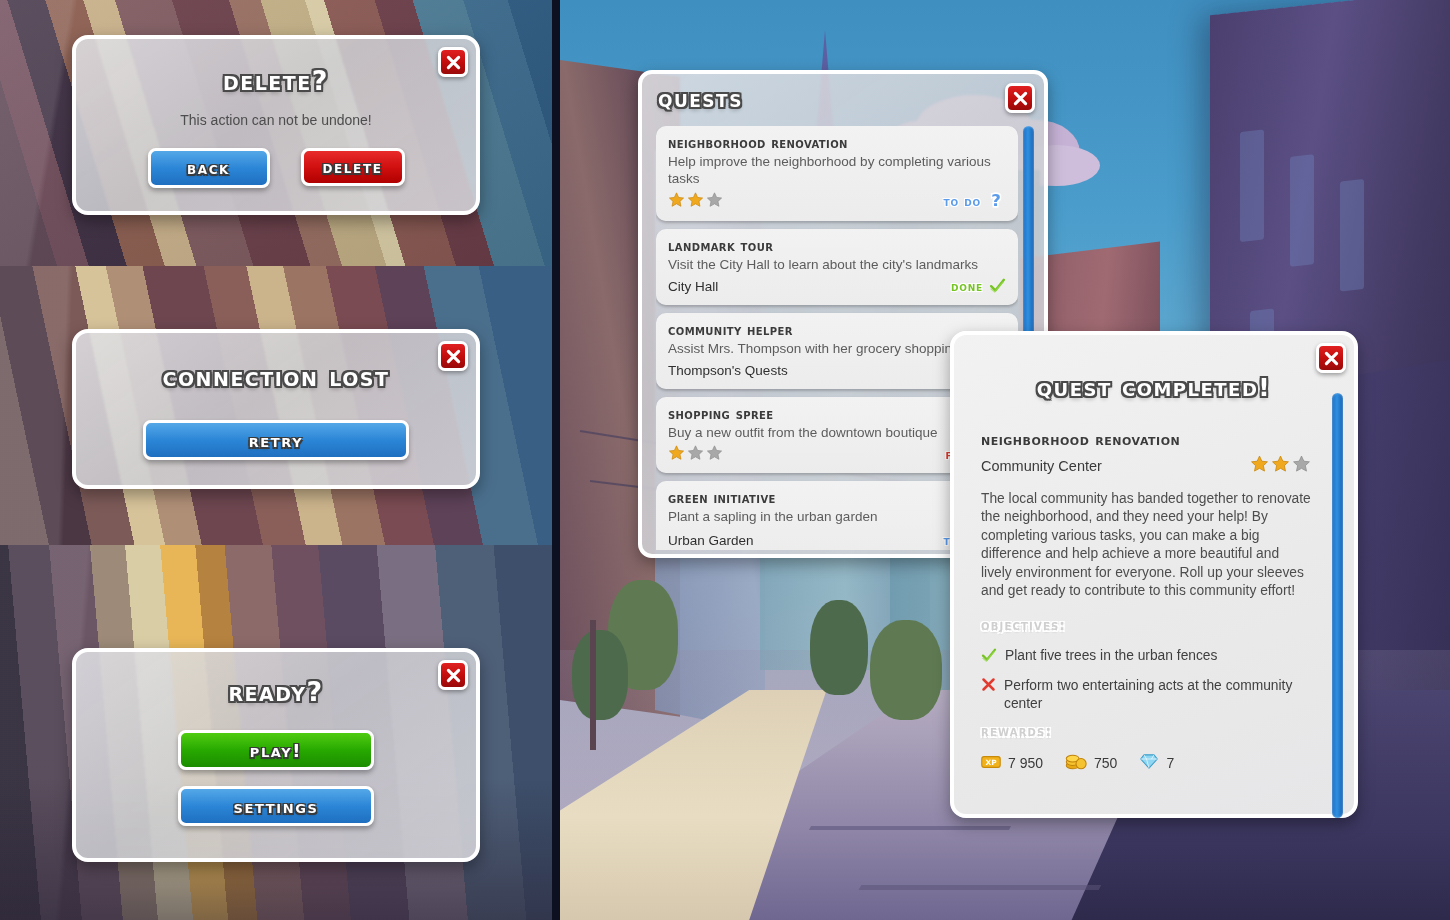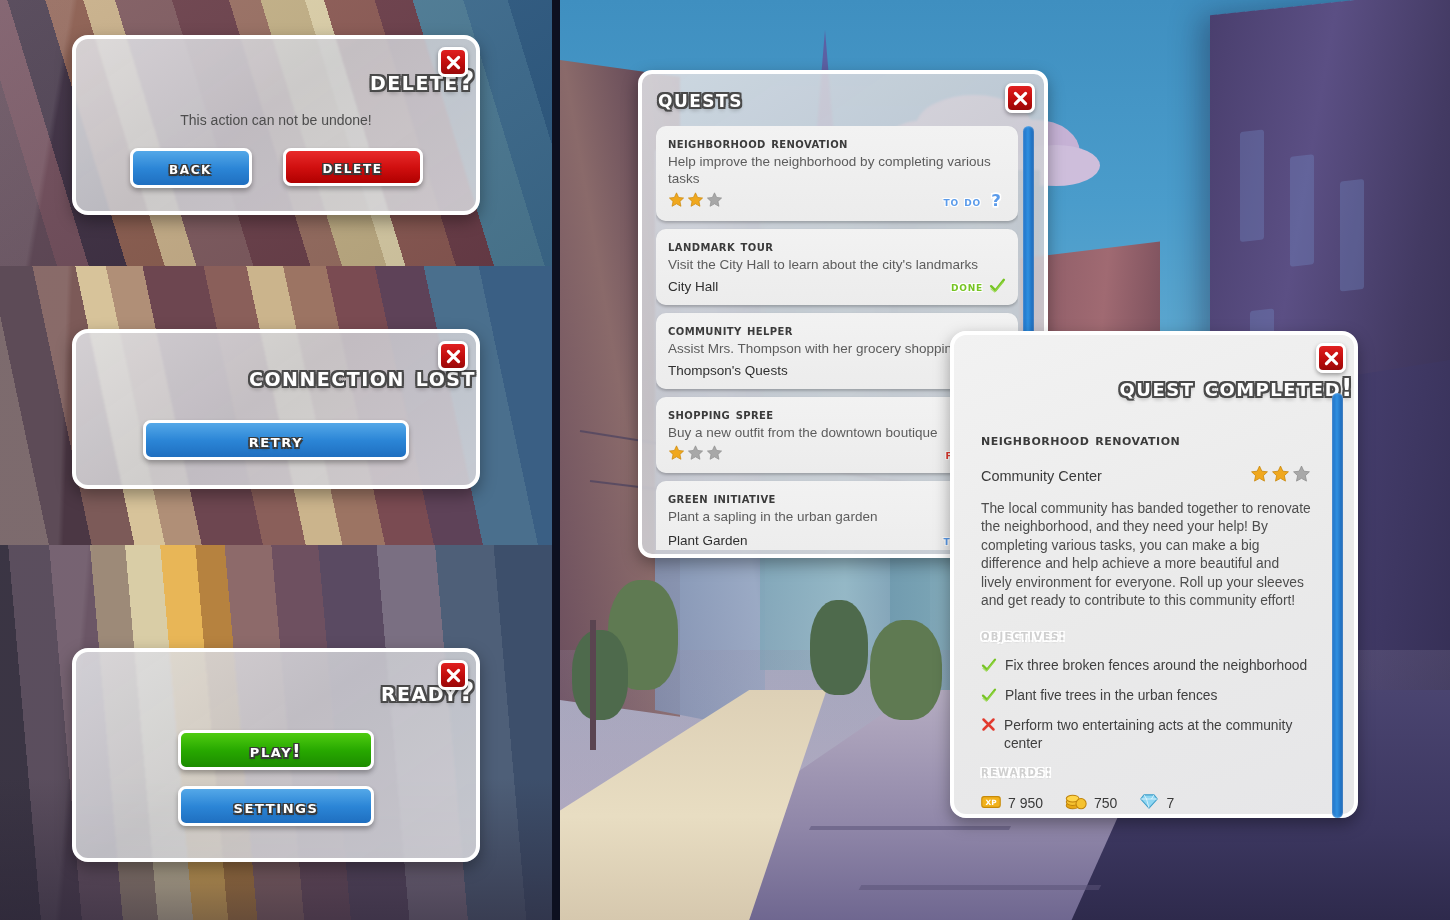--- a/index.html
+++ b/index.html
@@ -115,21 +115,21 @@
     background: linear-gradient(145deg, rgba(224,224,228,.88) 0%, rgba(206,207,212,.86) 45%, rgba(214,214,219,.88) 100%);
     border: 4px solid #ffffff;
     border-radius: 16px;
     box-shadow: 0 6px 16px rgba(0,0,0,.35);
     backdrop-filter: blur(1px);
   }
   .panel.opaque {
     background: linear-gradient(160deg,#f2f2f2 0%, #eaeaea 55%, #e6e6e8 100%);
   }
   .panel-title {
-    text-align:right;
+    text-align:center;
     font-family:"DejaVu Sans", sans-serif;
     font-weight:bold;
     letter-spacing: 1.5px;
     color:#ffffff;
     font-variant: small-caps;
     text-transform: lowercase;
     text-shadow:
       -2px -2px 0 #4a4a4a, 2px -2px 0 #4a4a4a, -2px 2px 0 #4a4a4a, 2px 2px 0 #4a4a4a,
       0 -2px 0 #4a4a4a, 0 2px 0 #4a4a4a, -2px 0 0 #4a4a4a, 2px 0 0 #4a4a4a,
       0 3px 4px rgba(0,0,0,.3);
@@ -268,21 +268,21 @@
   <div class="panel" style="left:72px; top:35px; width:408px; height:180px;">
     <div class="close-btn" style="right:8px; top:8px;">
       <svg viewBox="0 0 20 20">
         <path d="M3.2 3.2 L16.8 16.8 M16.8 3.2 L3.2 16.8" stroke="#ffffff" stroke-width="4.2" stroke-linecap="round"></path>
       </svg>
     </div>
     <div class="panel-title" style="font-size:27px; margin-top:26px;">Delete?</div>
     <div class="panel-sub" style="margin-top:16px;">This action can not be undone!</div>
     <div style="display:flex; gap:31px; justify-content:center; margin-top:20px;">
       <div class="gbtn blue" style="width:122px; height:40px; font-size:17px;">Back</div>
-      <div class="gbtn red" style="width:140px; height:38px; font-size:17px;">Delete</div>
+      <div class="gbtn red" style="width:104px; height:38px; font-size:17px;">Delete</div>
     </div>
   </div>
 
   <div class="panel" style="left:72px; top:329px; width:408px; height:160px;">
     <div class="close-btn" style="right:8px; top:8px;">
       <svg viewBox="0 0 20 20">
         <path d="M3.2 3.2 L16.8 16.8 M16.8 3.2 L3.2 16.8" stroke="#ffffff" stroke-width="4.2" stroke-linecap="round"></path>
       </svg>
     </div>
     <div class="panel-title" style="font-size:27px; margin-top:28px;">Connection Lost</div>
@@ -384,21 +384,21 @@
               <span><svg width="15" height="15" viewBox="0 0 24 24">
                   <path d="M4 4 L20 20 M20 4 L4 20" fill="none" stroke="#e23a2e" stroke-width="4" stroke-linecap="round"></path>
                 </svg></span>
             </div>
           </div>
         </div>
         <div class="quest-card">
           <div class="q-title">Green Initiative</div>
           <div class="q-desc">Plant a sapling in the urban garden</div>
           <div class="q-foot">
-            <div class="q-loc">Plant Garden</div>
+            <div class="q-loc">Urban Garden</div>
             <div class="badge todo">
               <span>To Do</span>
               <span><svg width="19" height="19" viewBox="0 0 24 24">
                   <text x="12" y="19" text-anchor="middle" font-family="DejaVu Sans, sans-serif" font-size="21" font-weight="bold" fill="#5b9bea" stroke="#ffffff" stroke-width="1.2" paint-order="stroke">?</text>
                 </svg></span>
             </div>
           </div>
         </div>
       </div>
 
@@ -410,47 +410,40 @@
       <svg viewBox="0 0 20 20">
         <path d="M3.2 3.2 L16.8 16.8 M16.8 3.2 L3.2 16.8" stroke="#ffffff" stroke-width="4.2" stroke-linecap="round"></path>
       </svg>
     </div>
 
     <div class="panel-title" style="font-size:25px; margin-top:38px;">Quest Completed!</div>
 
     <div style="position:absolute; left:27px; top:95px; width:330px;">
       <div class="qc-h2">Neighborhood Renovation</div>
 
-      <div class="qc-row" style="margin-top:15px;">
+      <div class="qc-row" style="margin-top:5px;">
         <div class="qc-loc">Community Center</div>
         <div class="stars" id="qc-stars">
             <span><svg width="19" height="19" viewBox="0 0 24 24">
                 <path d="M12 2.6 15 9.1 22 9.9 16.9 14.7 18.3 21.6 12 18.1 5.7 21.6 7.1 14.7 2 9.9 9 9.1Z" fill="#f0a81e" stroke="#c9860a" stroke-width="1"></path>
               </svg></span>
             <span><svg width="19" height="19" viewBox="0 0 24 24">
                 <path d="M12 2.6 15 9.1 22 9.9 16.9 14.7 18.3 21.6 12 18.1 5.7 21.6 7.1 14.7 2 9.9 9 9.1Z" fill="#f0a81e" stroke="#c9860a" stroke-width="1"></path>
               </svg></span>
             <span><svg width="19" height="19" viewBox="0 0 24 24">
                 <path d="M12 2.6 15 9.1 22 9.9 16.9 14.7 18.3 21.6 12 18.1 5.7 21.6 7.1 14.7 2 9.9 9 9.1Z" fill="#a8a8a8" stroke="#8e8e8e" stroke-width="1"></path>
               </svg></span>
           </div>
       </div>
 
       <div class="qc-body" style="margin-top:13px;">The local community has banded together to renovate the neighborhood, and they need your help! By completing various tasks, you can make a big difference and help achieve a more beautiful and lively environment for everyone. Roll up your sleeves and get ready to contribute to this community effort!</div>
 
       <div class="qc-section" style="margin-top:16px;">Objectives:</div>
 
       <div id="qc-objectives" style="margin-top:14px;">
-          <div class="obj-row">
-            <span><svg width="16" height="16" viewBox="0 0 24 24">
-                <path d="M3 13 L9 19 L21 4" fill="none" stroke="#76c423" stroke-width="3.4" stroke-linecap="round" stroke-linejoin="round"></path>
-                <path d="M3 17 L8 21 L20 7" fill="none" stroke="#9ada4e" stroke-width="2" stroke-linecap="round" opacity=".75"></path>
-              </svg></span>
-            <span class="txt">Fix three broken fences around the neighborhood</span>
-          </div>
           <div class="obj-row">
             <span><svg width="16" height="16" viewBox="0 0 24 24">
                 <path d="M3 13 L9 19 L21 4" fill="none" stroke="#76c423" stroke-width="3.4" stroke-linecap="round" stroke-linejoin="round"></path>
                 <path d="M3 17 L8 21 L20 7" fill="none" stroke="#9ada4e" stroke-width="2" stroke-linecap="round" opacity=".75"></path>
               </svg></span>
             <span class="txt">Plant five trees in the urban fences</span>
           </div>
           <div class="obj-row">
             <span><svg width="15" height="15" viewBox="0 0 24 24">
                 <path d="M4 4 L20 20 M20 4 L4 20" fill="none" stroke="#e23a2e" stroke-width="4" stroke-linecap="round"></path>

